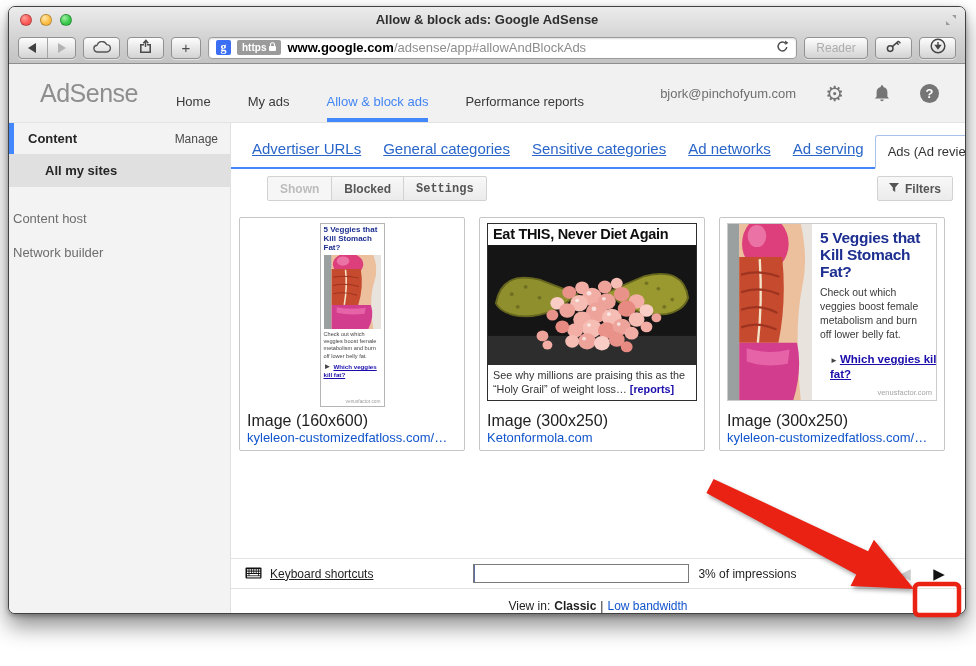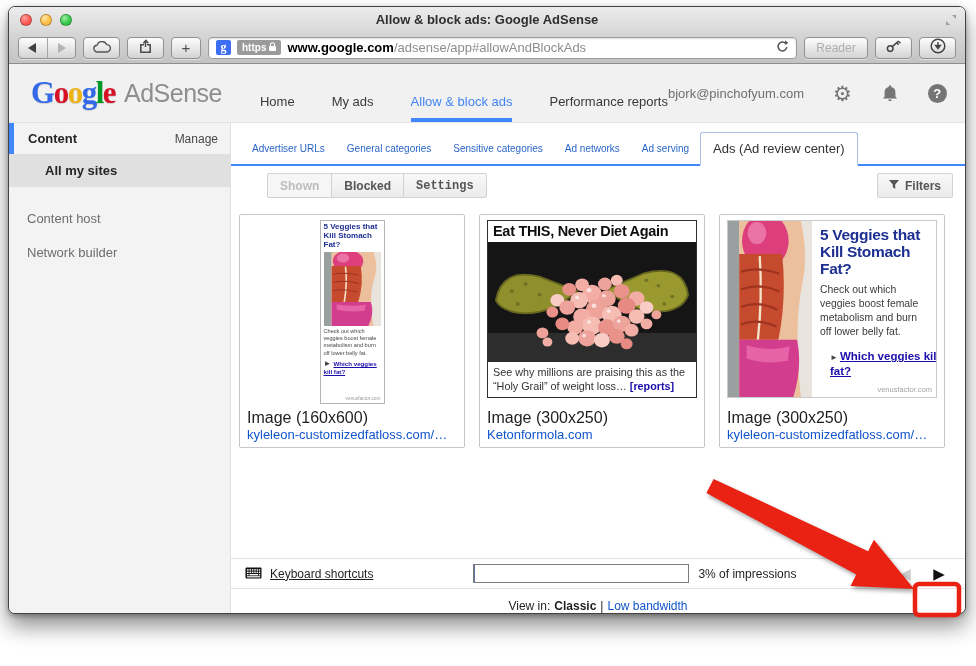--- a/index.html
+++ b/index.html
@@ -43,25 +43,25 @@
   .hicon{cursor:pointer;display:flex;align-items:center;}
   .helpcircle{width:19px;height:19px;border-radius:50%;background:#757575;color:#fff;font-size:13px;font-weight:700;display:flex;align-items:center;justify-content:center;}
   
   .body-row{flex:1;display:flex;min-height:0;}
   .sidebar{width:222px;flex-shrink:0;background:#f3f3f3;border-right:1px solid #e0e0e0;box-sizing:border-box;}
   .side-section{height:31px;display:flex;align-items:center;border-left:5px solid #4387fd;padding:0 12px 0 14px;box-sizing:border-box;}
   .side-section-label{font-size:13px;font-weight:700;color:#252525;}
   .manage-link{margin-left:auto;font-size:12px;color:#4a4a4a;cursor:pointer;}
   .side-selected{height:33px;display:flex;align-items:center;background:#e0e0e0;padding-left:36px;font-size:13px;font-weight:700;color:#252525;cursor:pointer;}
   .side-items{margin-top:14px;}
-  .side-item{height:34px;display:flex;align-items:center;padding-left:18px;font-size:13px;color:#6d6d6d;cursor:pointer;}
+  .side-item{height:34px;display:flex;align-items:center;padding-left:4px;font-size:13px;color:#6d6d6d;cursor:pointer;}
   .content{flex:1;background:#fff;display:flex;flex-direction:column;min-width:0;}
   
   .tabs{display:flex;align-items:flex-end;padding:9px 10px 0 10px;border-bottom:2px solid #4387fd;}
-  .tab-link{font-size:10px;color:#2a66c9;padding:8px 11px 10px;cursor:pointer;white-space:nowrap;}
+  .tab-link{font-size:15px;color:#2a66c9;padding:8px 11px 10px;cursor:pointer;white-space:nowrap;text-decoration:underline;}
   .tab-active{font-size:13px;color:#333;background:#fff;border:1px solid #a9c0ea;border-bottom:2px solid #fff;border-radius:3px 3px 0 0;margin-bottom:-2px;padding:8px 12px 8px;cursor:pointer;white-space:nowrap;}
   
   .review-bar{display:flex;align-items:center;margin:7px 12px 0 12px;height:25px;}
   .seg{display:flex;padding-left:24px;}
   .seg-btn{height:25px;box-sizing:border-box;border:1px solid #d2d2d2;background:linear-gradient(#f8f8f8,#ebebeb);font-size:12px;font-weight:700;color:#555;display:flex;align-items:center;padding:0 12px;margin-left:-1px;cursor:pointer;}
   .seg-btn.first{margin-left:0;border-radius:2px 0 0 2px;}
   .seg-btn.last{border-radius:0 2px 2px 0;font-family:Liberation Mono, monospace;}
   .seg-btn.disabled{color:#bcbcbc;background:#f6f6f6;cursor:default;}
   .filters-btn{margin-left:auto;height:25px;box-sizing:border-box;border:1px solid #d2d2d2;border-radius:2px;background:linear-gradient(#f8f8f8,#ebebeb);font-size:12px;font-weight:700;color:#555;display:flex;align-items:center;gap:6px;padding:0 11px;cursor:pointer;}
   
@@ -184,21 +184,20 @@
     <div class="tbtn sq">
       <span><svg width="16" height="16" viewBox="0 0 16 16">
             <circle cx="8" cy="8" r="6.8" fill="none" stroke="#444" stroke-width="1.5"></circle>
             <path d="M8 4v4.6M5.6 7.4 8 10.6l2.4-3.2z" fill="#444" stroke="#444" stroke-width="1.4"></path>
           </svg></span>
     </div>
   </div>
 
   <div class="app-header">
     <div class="glogo">
-      <span class="gword"><span style="color: rgb(51, 105, 232);">G</span><span style="color: rgb(213, 15, 37);">o</span><span style="color: rgb(238, 178, 17);">o</span><span style="color: rgb(51, 105, 232);">g</span><span style="color: rgb(0, 153, 37);">l</span><span style="color: rgb(213, 15, 37);">e</span></span>
       <span class="gproduct">AdSense</span>
     </div>
     <div class="main-nav">
       <span class="nav-item">Home</span>
       <span class="nav-item">My ads</span>
       <span class="nav-item active">Allow &amp; block ads</span>
       <span class="nav-item">Performance reports</span>
     </div>
     <div class="header-right">
       <span class="email">bjork@pinchofyum.com</span>

